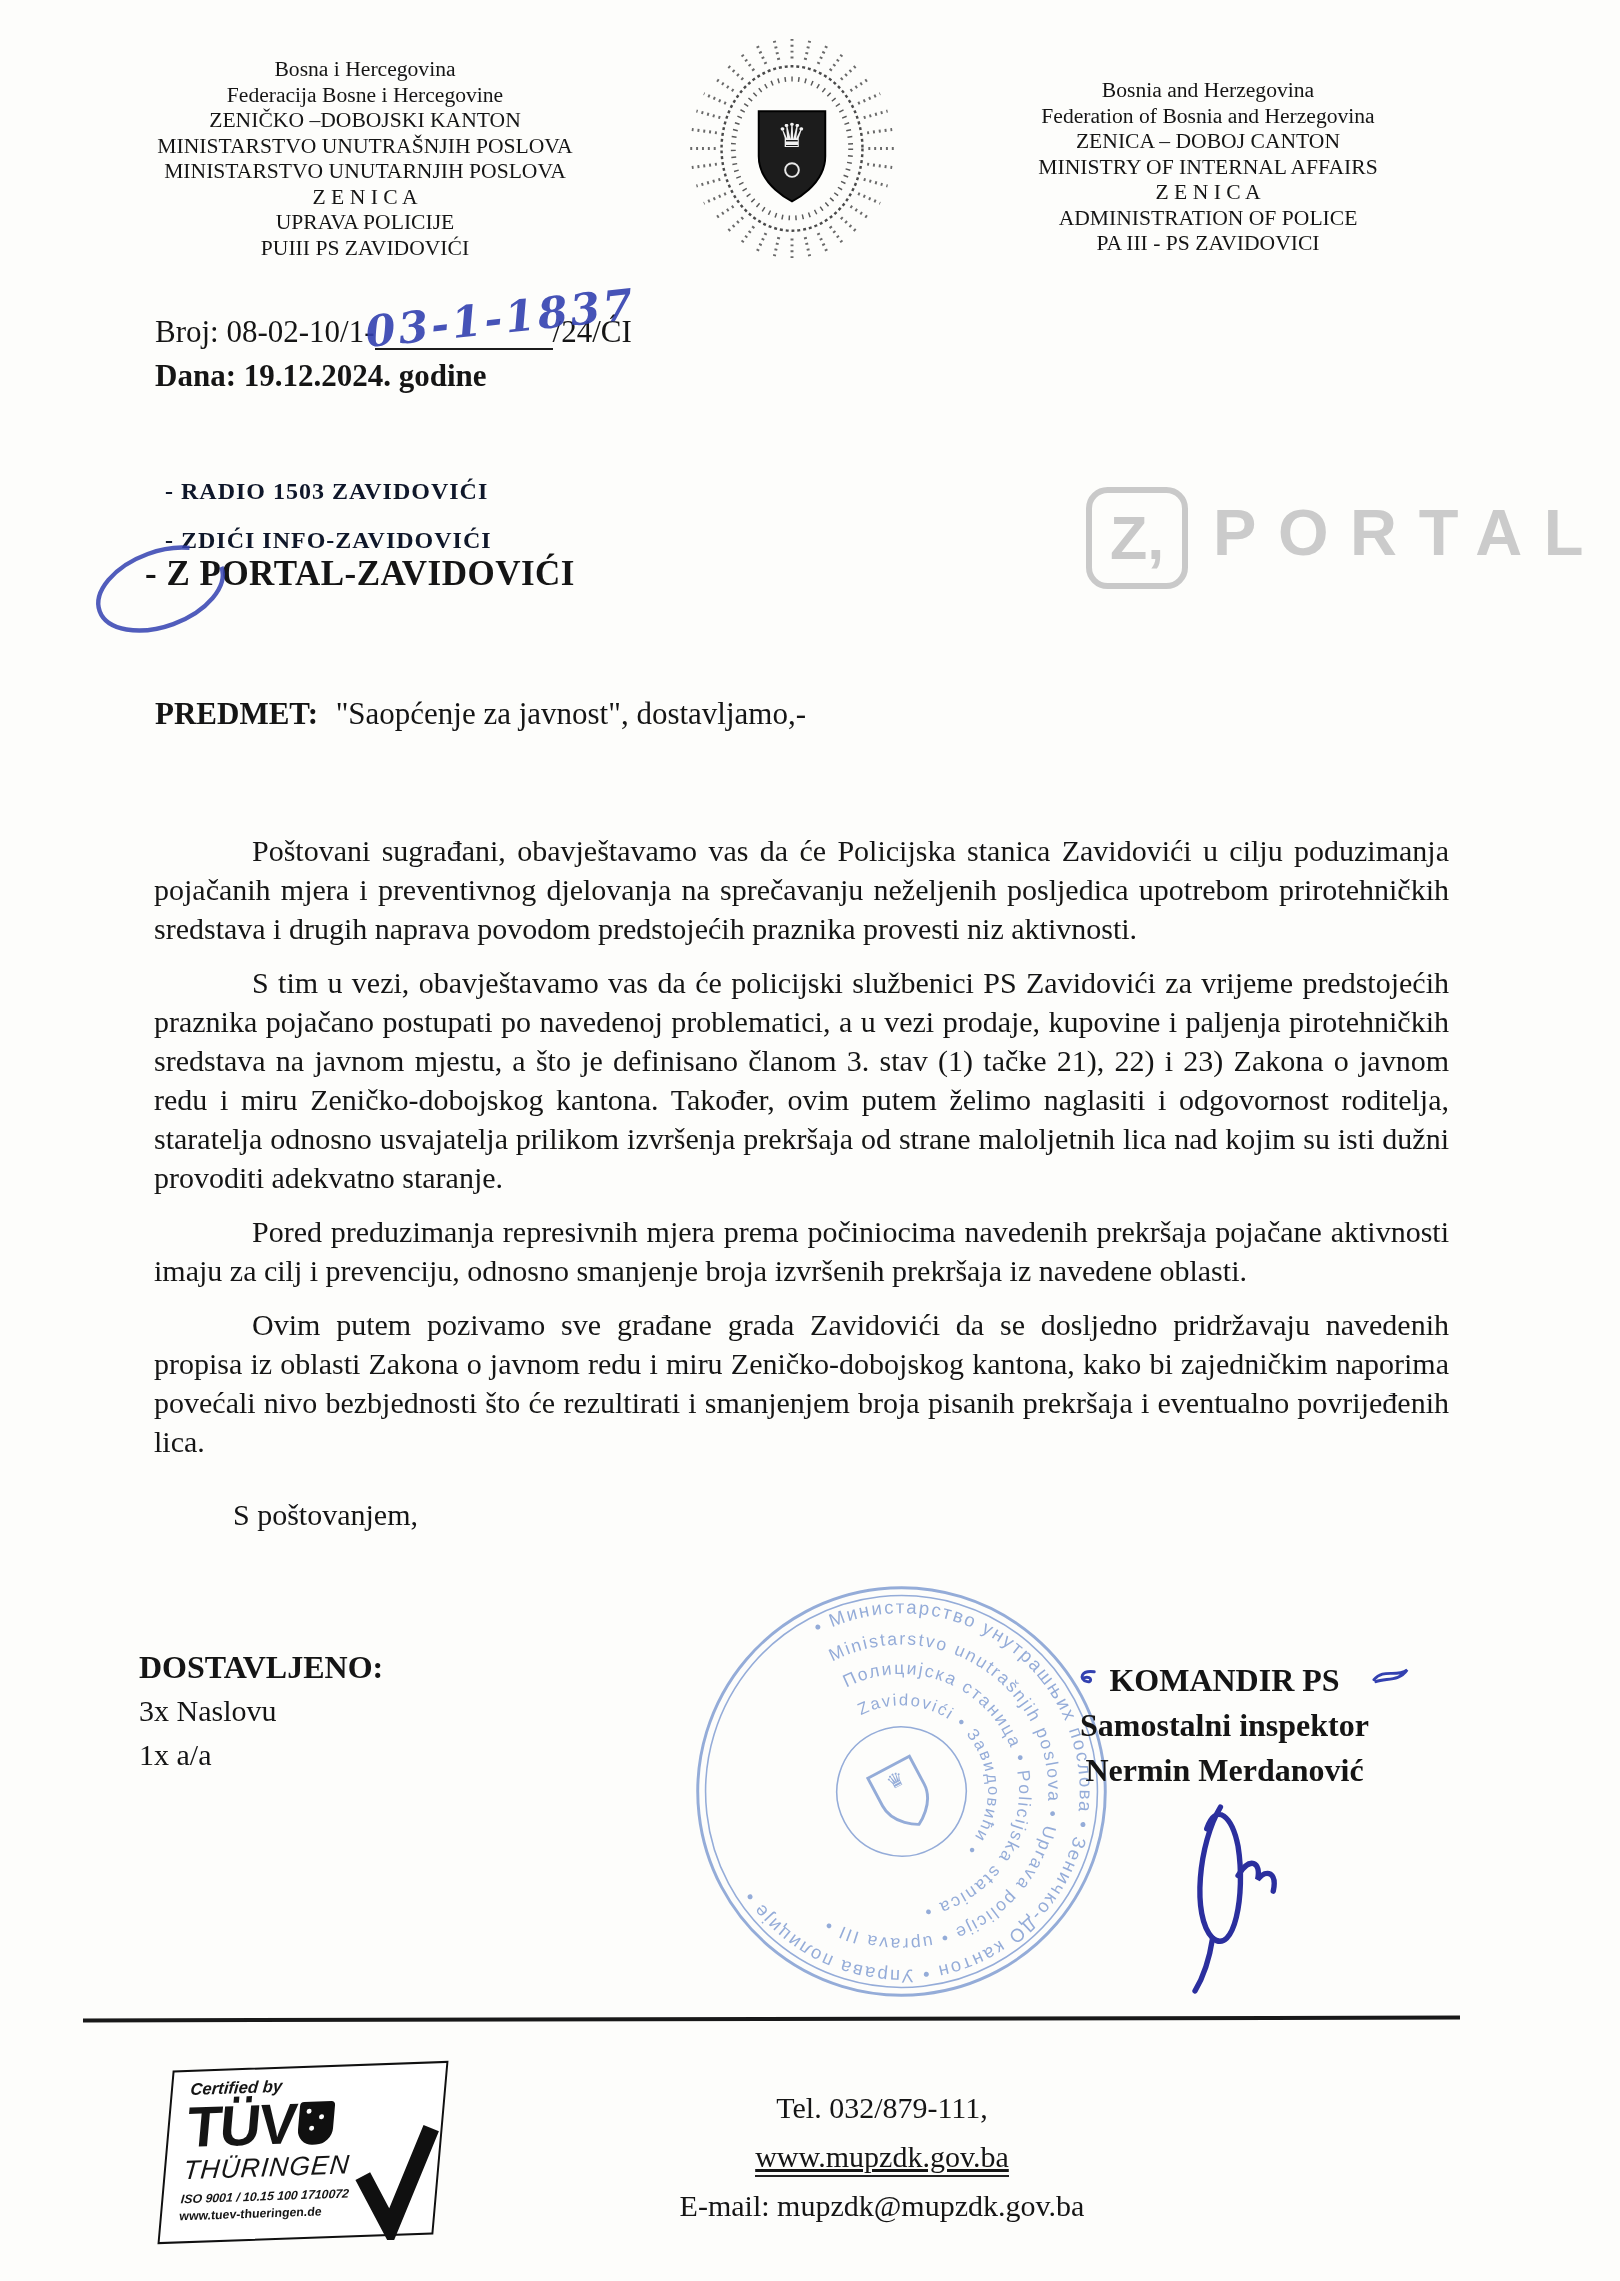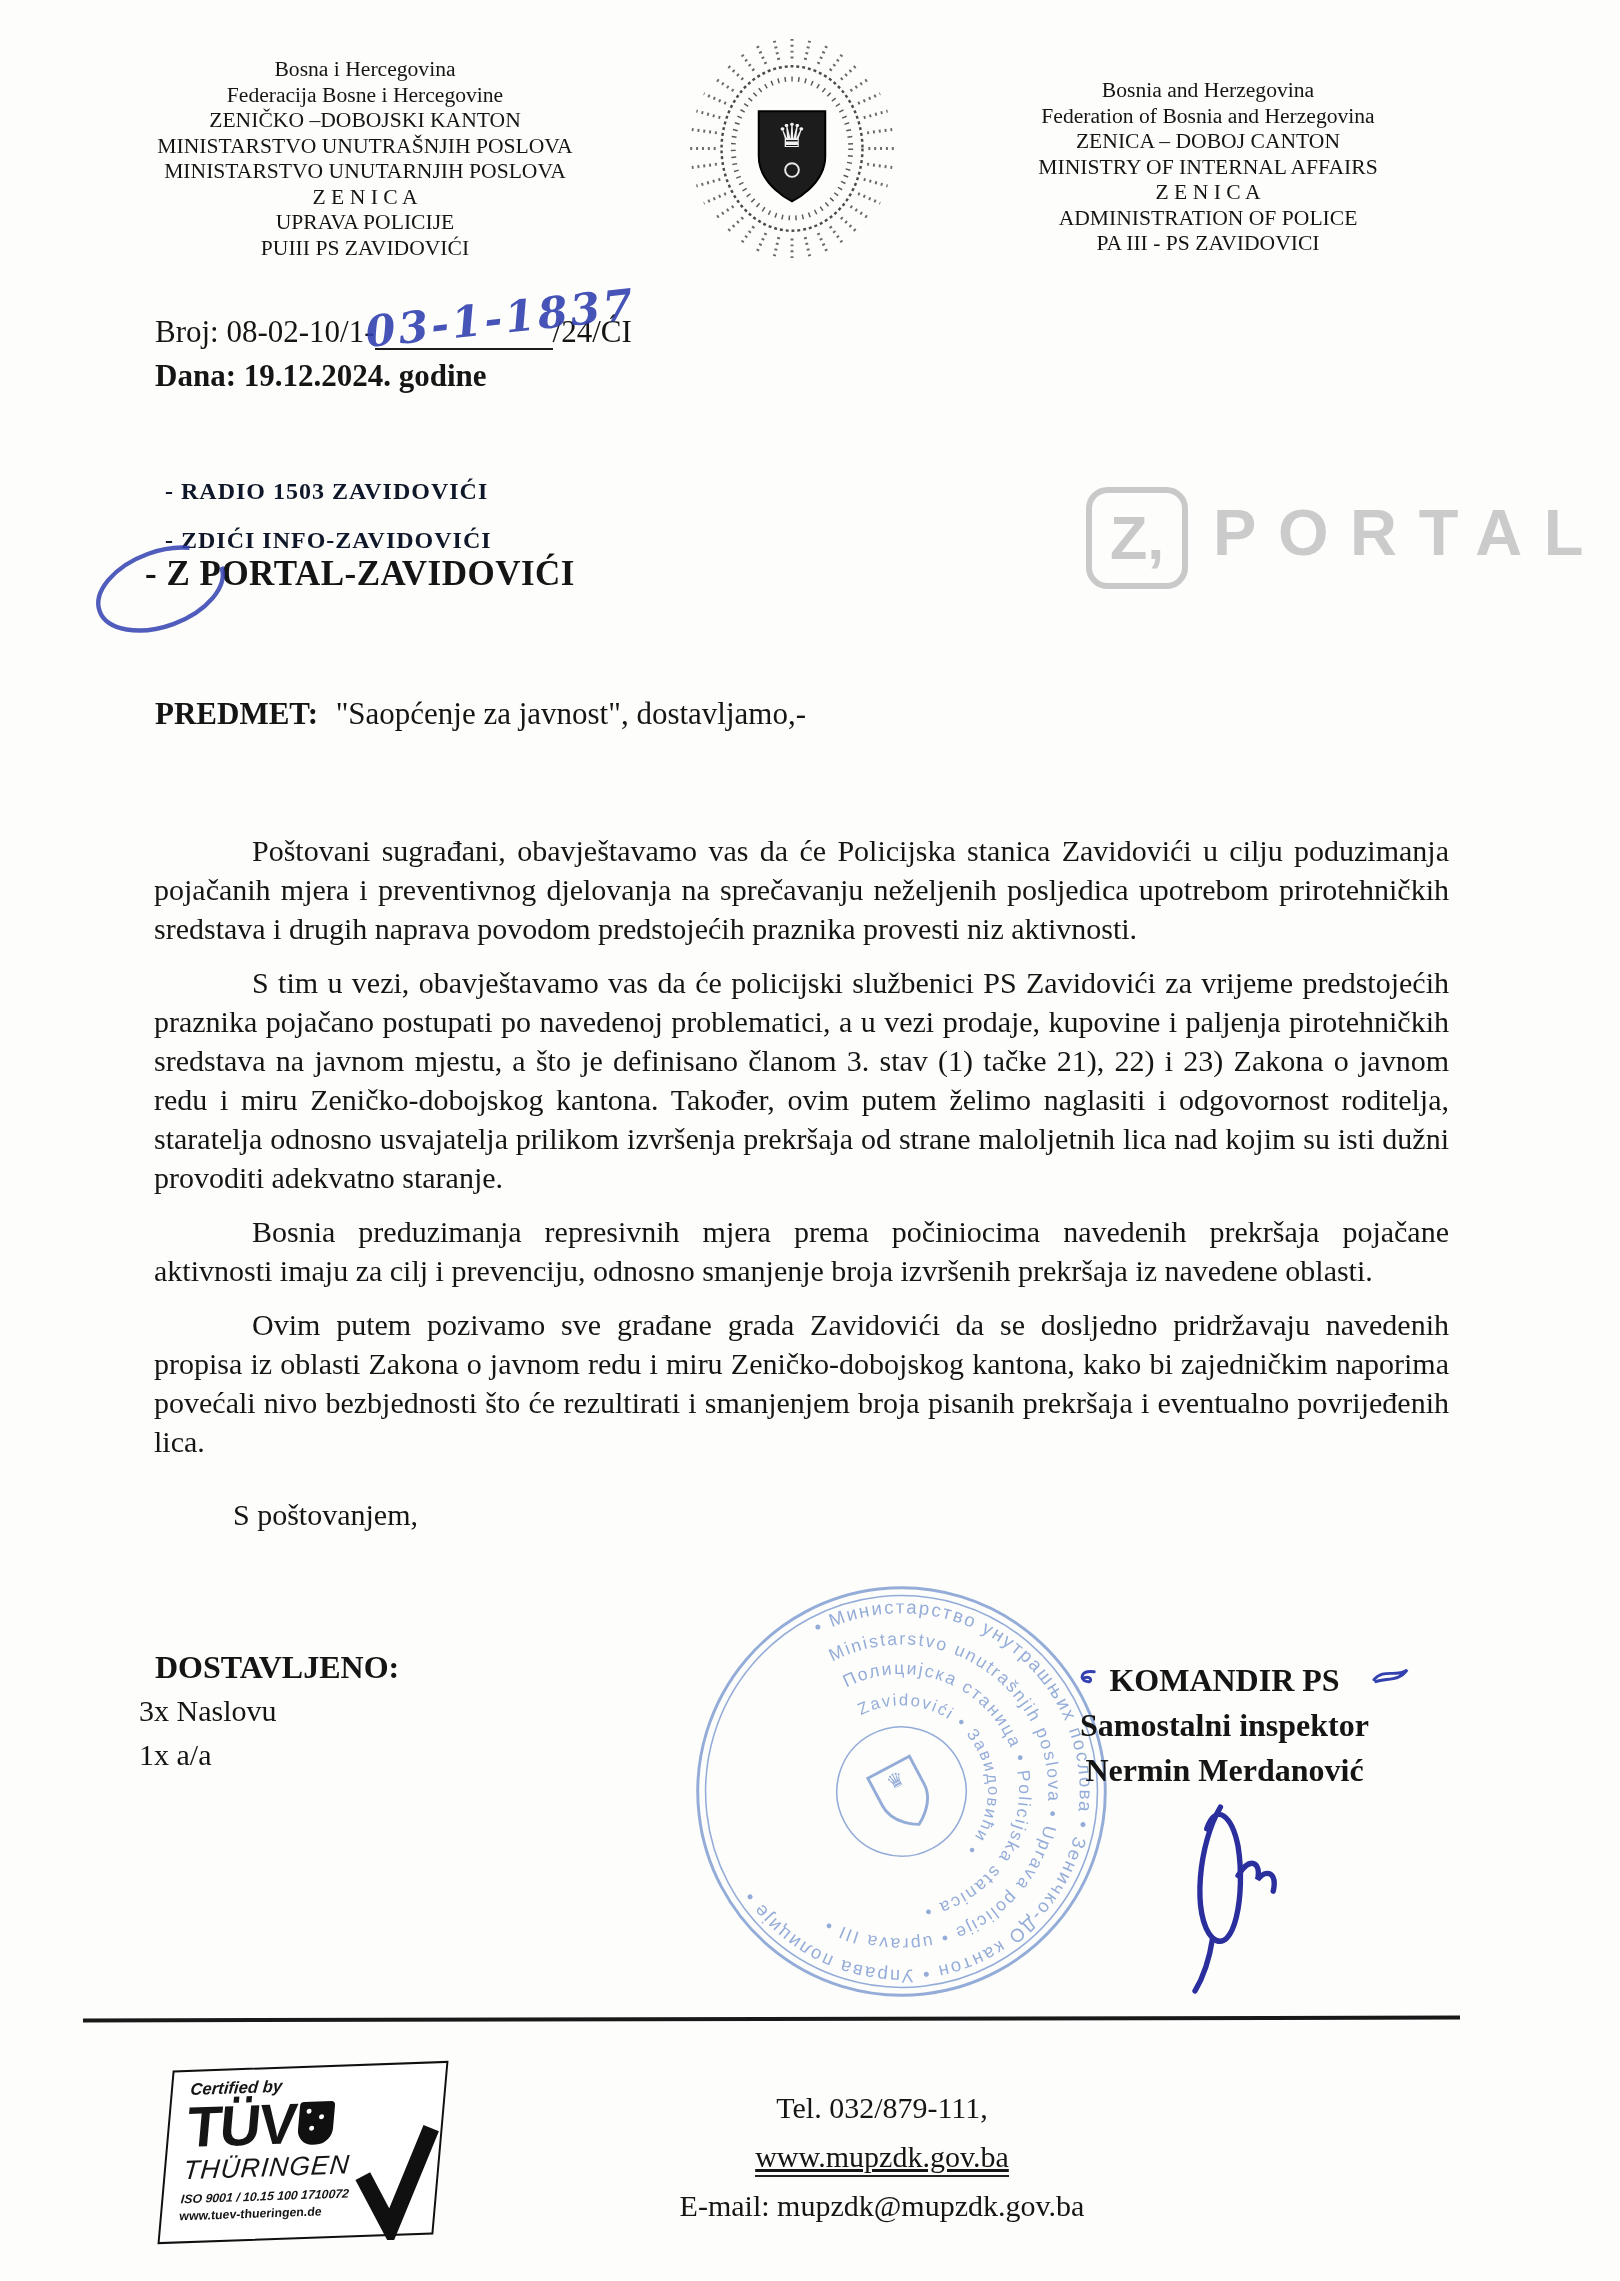--- a/index.html
+++ b/index.html
@@ -28,21 +28,21 @@
            color:#cbcbcb;letter-spacing:21.6px;}
   
   .subject{left:155px;top:696px;font-size:31px;}
   .subject .lbl{font-weight:bold;margin-right:17.6px;}
   
   .body-text{left:139px;top:816px;width:1325px;font-size:30px;line-height:39px;text-align:justify;}
   .body-text p{margin:15px;text-indent:98px;}
   .closing{left:233px;top:1498px;font-size:30px;text-align:right;}
   
   .dist{left:139px;top:1645px;font-size:30px;line-height:44px;}
-  .dist .t{font-weight:bold;font-size:32px;margin-left:16px;}
+  .dist .t{font-weight:bold;font-size:32px;}
   .signatory{left:1063px;top:1658px;width:323px;text-align:center;font-weight:bold;font-size:32px;line-height:45px;z-index:5;}
   
   .hrule{left:83px;top:2017px;width:1377px;height:3.9px;background:#191919;transform:rotate(-.12deg);}
   .tuv{left:165px;top:2066px;width:245px;height:155px;border:2.9px solid #101010;background:#fff;
        transform:rotate(-2deg) skewX(-7deg);padding:7.8px 9.8px 5.9px 17.6px;font-family:"Liberation Sans",sans-serif;}
   .tuv .cert{font-style:italic;font-weight:bold;font-size:16.7px;}
   .tuv .brand-row{display:flex;align-items:flex-start;gap:3.9px;margin-top:2px;}
   .tuv .brand{font-size:57px;font-weight:900;letter-spacing:-2px;line-height:51px;}
   .tuv-shield{width:35px;height:43px;background:#101010;border-radius:3.9px 3.9px 15.7px 15.7px;position:relative;margin-top:3.9px;}
   .tuv-shield i{position:absolute;width:4.9px;height:4.9px;background:#fff;border-radius:50%;}
@@ -150,21 +150,21 @@
 </div>
 <div class="abs wm-text">PORTAL</div>
 
 <div class="abs subject">
   <span class="lbl">PREDMET:</span><span>"Saopćenje za javnost", dostavljamo,-</span>
 </div>
 
 <div class="abs body-text">
   <p>Poštovani sugrađani, obavještavamo vas da će Policijska stanica Zavidovići u cilju poduzimanja pojačanih mjera i preventivnog djelovanja na sprečavanju neželjenih posljedica upotrebom prirotehničkih sredstava i drugih naprava povodom predstojećih praznika provesti niz aktivnosti.</p>
   <p>S tim u vezi, obavještavamo vas da će policijski službenici PS Zavidovići za vrijeme predstojećih praznika pojačano postupati po navedenoj problematici, a u vezi prodaje, kupovine i paljenja pirotehničkih sredstava na javnom mjestu, a što je definisano članom 3. stav (1) tačke 21), 22) i 23) Zakona o javnom redu i miru Zeničko-dobojskog kantona. Također, ovim putem želimo naglasiti i odgovornost roditelja, staratelja odnosno usvajatelja prilikom izvršenja prekršaja od strane maloljetnih lica nad kojim su isti dužni provoditi adekvatno staranje.</p>
-  <p>Bosnia preduzimanja represivnih mjera prema počiniocima navedenih prekršaja pojačane aktivnosti imaju za cilj i prevenciju, odnosno smanjenje broja izvršenih prekršaja iz navedene oblasti.</p>
+  <p>Pored preduzimanja represivnih mjera prema počiniocima navedenih prekršaja pojačane aktivnosti imaju za cilj i prevenciju, odnosno smanjenje broja izvršenih prekršaja iz navedene oblasti.</p>
   <p>Ovim putem pozivamo sve građane grada Zavidovići da se dosljedno pridržavaju navedenih propisa iz oblasti Zakona o javnom redu i miru Zeničko-dobojskog kantona, kako bi zajedničkim naporima povećali nivo bezbjednosti što će rezultirati i smanjenjem broja pisanih prekršaja i eventualno povrijeđenih lica.</p>
 </div>
 <div class="abs closing">S poštovanjem,</div>
 
 <div class="abs dist">
   <div class="t">DOSTAVLJENO:</div>
   <div>3x Naslovu</div>
   <div>1x a/a</div>
 </div>
 

